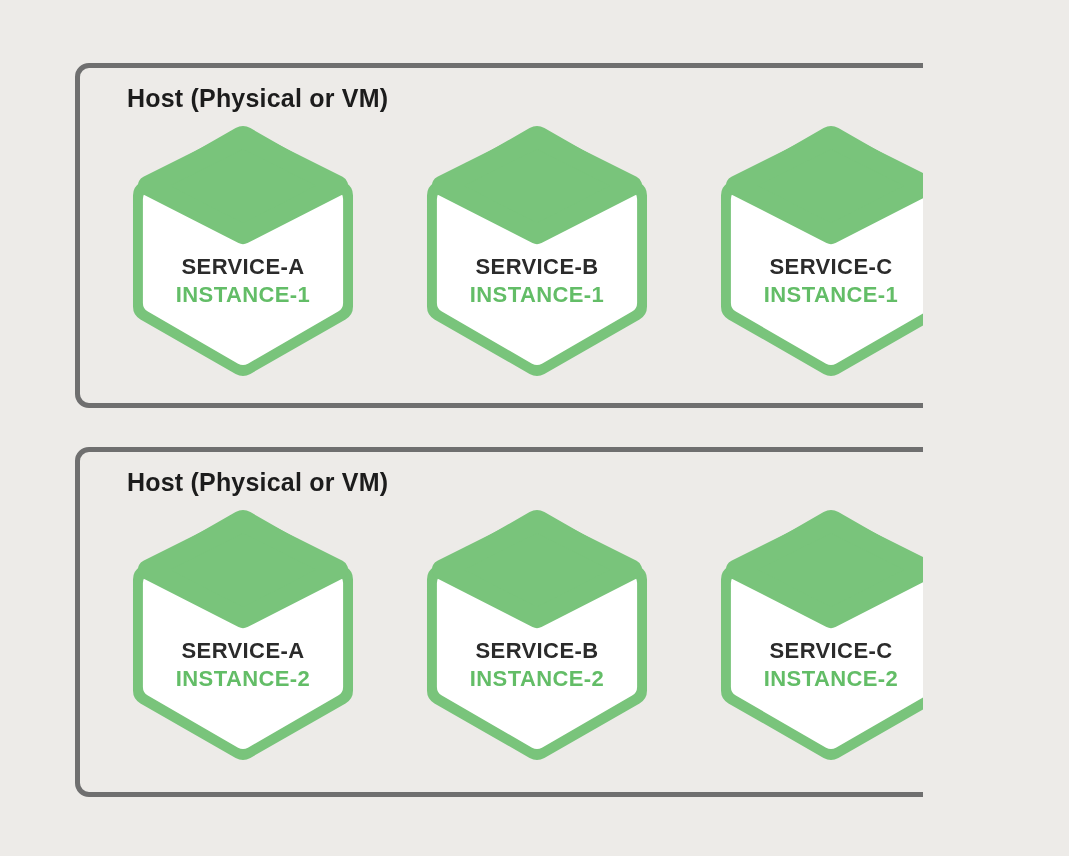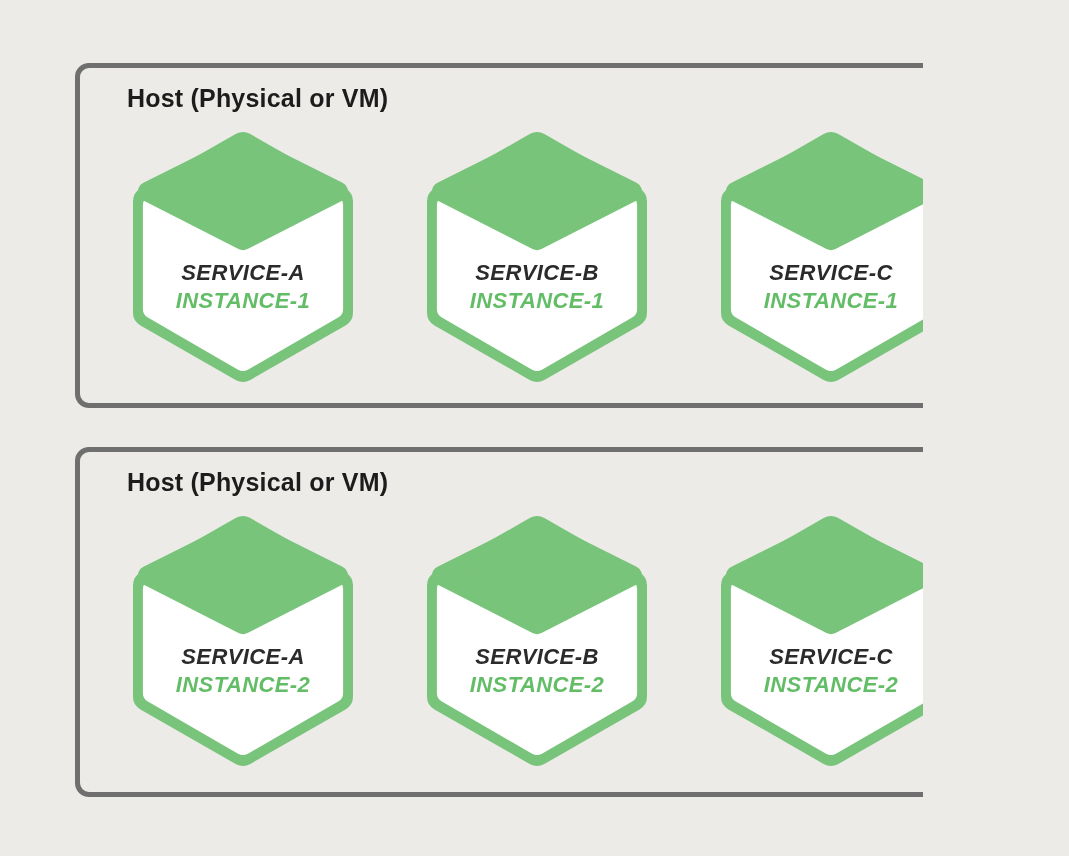--- a/index.html
+++ b/index.html
@@ -34,24 +34,23 @@
     position: absolute;
     left: 47px; top: 16px;
     font-size: 25px;
     font-weight: bold;
     color: var(--title-color);
     letter-spacing: 0.2px;
     white-space: nowrap;
   }
   .hex-row {
     position: absolute;
-    left: 52px; top: 62px;
+    left: 52px; top: 56px;
     display: flex;
     gap: 72px;
-    font-style: italic;
   }
   .hex {
     position: relative;
     width: 222px; height: 254px;
   }
   .hex svg { display: block; width: 222px; height: 254px; }
   .hex-outline { fill: var(--green); stroke: var(--green); stroke-width: 30; stroke-linejoin: round; }
   .hex-face    { fill: #ffffff;     stroke: #ffffff;     stroke-width: 20; stroke-linejoin: round; }
   .hex-roof    { fill: var(--green); stroke: var(--green); stroke-width: 20; stroke-linejoin: round; }
   .hex-label {

